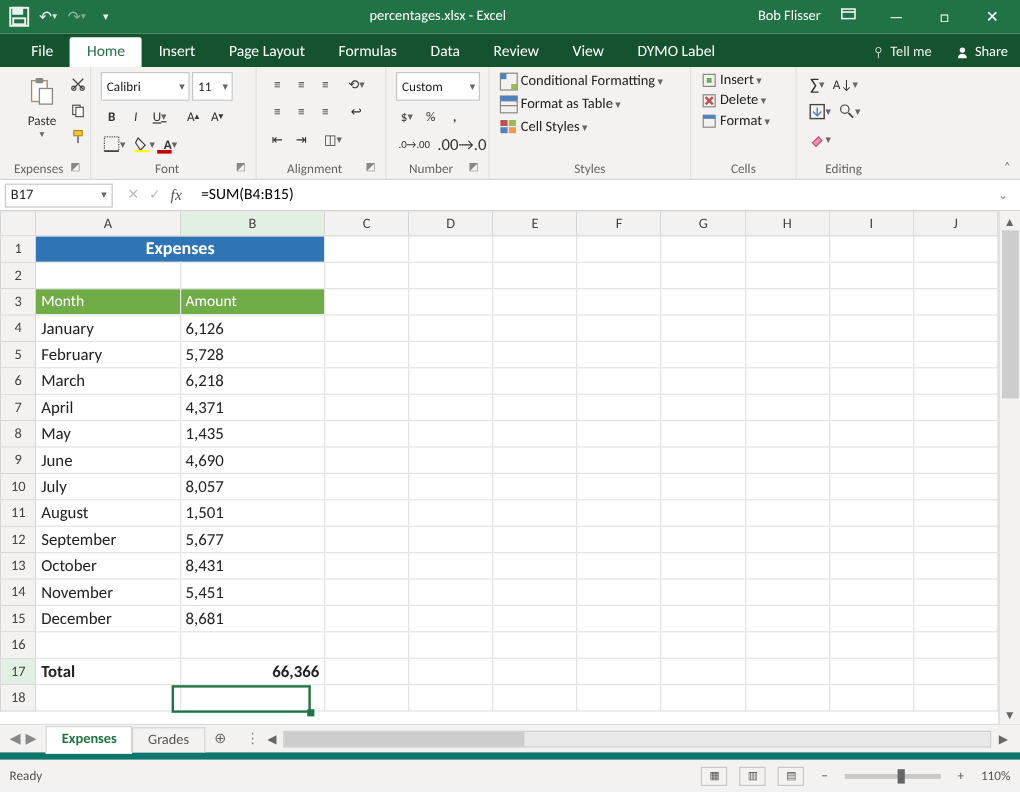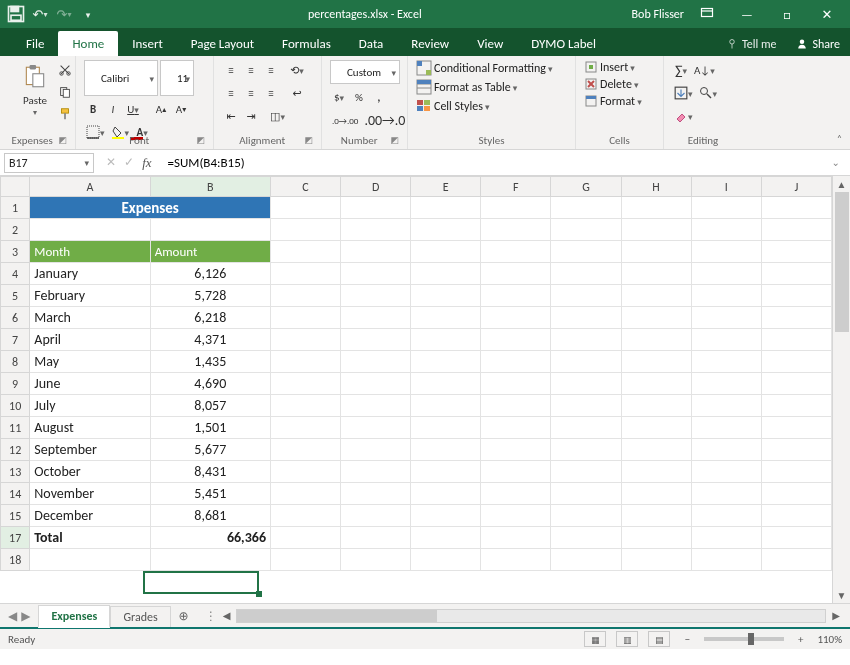--- a/index.html
+++ b/index.html
@@ -25,21 +25,21 @@
   .ribbon .group { border-right:1px solid #e1e1e1; padding:4px 8px 2px 8px; display:flex; flex-direction:column; justify-content:space-between;}
   .ribbon .group .label { text-align:center; font-size:11px; color:#666; margin-top:2px; position:relative;}
   .ribbon .group .label .dialog-launch { float:right; font-size:9px; color:#888; margin-left:2px;}
   .ribbon .controls { display:flex; gap:6px; align-items:flex-start; height:70px;}
   .vstack {display:flex; flex-direction:column; gap:2px;}
   .hstack {display:flex; gap:2px; align-items:center;}
   .rib-btn { min-width:18px; height:20px; display:inline-flex; align-items:center; justify-content:center; font-size:11px; color:#333; border:1px solid transparent; padding:0 1px;}
   .rib-btn svg { width:14px; height:14px;}
   .big-btn { width:38px; text-align:center; font-size:11px; color:#333;margin-left:12px;}
   .big-btn .ic {width:30px; height:30px; margin:2px auto 2px auto; display:flex; align-items:center; justify-content:center;}
-  select.fake, .fake-select { border:1px solid #c8c8c8; background:#fff; height:36px; font-size:11px; padding:0 14px 0 16px; position:relative; display:inline-flex; align-items:center;}
+  select.fake, .fake-select { border:1px solid #c8c8c8; background:#fff; height:24px; font-size:11px; padding:0 14px 0 4px; position:relative; display:inline-flex; align-items:center;}
   .fake-select::after{content:"▾"; position:absolute; right:3px; color:#666; font-size:9px;}
   .dd::after { content:" ▾"; color:#666; font-size:9px;}
   .ribbon .collapse { position:absolute; right:8px; bottom:4px; font-size:10px; color:#666;}
   
   .namebox-row { display:flex; align-items:center; border-bottom:1px solid #d6d6d6; height:26px; background:#fff; padding:2px 4px; gap:6px;}
   .namebox { width:90px; border:1px solid #c8c8c8; height:20px; display:flex; align-items:center; justify-content:space-between; padding:0 4px; font-size:12px;}
   .namebox::after{content:"▾"; color:#666; font-size:9px;}
   .fx-icons { display:flex; gap:8px; color:#888; padding:0 6px;}
   .fx-label { font-style:italic; font-family:"Times New Roman",serif; font-size:13px; color:#555; }
   .formula-input { flex:1; border:none; outline:none; font-size:13px; padding:0 4px;}
@@ -48,21 +48,21 @@
   .grid-area { display:flex; height:427px; position:relative; background:#fff;}
   .grid-scroll { flex:1; overflow:hidden; position:relative;}
   table.sheet { border-collapse:collapse; table-layout:fixed; width:100%; font-size:14px;}
   table.sheet th { background:#f3f2f1; border:1px solid #d6d6d6; font-weight:normal; color:#444; font-size:12px; height:20px; position:sticky;}
   table.sheet th.colh { height:20px;}
   table.sheet td { border:1px solid #e3e3e3; height:22px; padding:0 4px; white-space:nowrap; overflow:hidden;}
   .rowh { width:28px; background:#f3f2f1; text-align:center; color:#444; font-size:12px;}
   .colA { width:115px;}
   .colB { width:115px;}
   .colRest { width:67px;}
-  td.num {text-align:center;}
+  td.num {text-align:left;}
   .hdr-exp { background:#2f75b5; color:#fff; text-align:center; font-weight:bold; font-size:15px;}
   td.hdr-green { background:#70ad47; color:#fff; font-size:13px;}
   td.total-lab { font-weight:bold;}
   td.total-val { font-weight:bold; text-align:right;}
   .active-cell-overlay { position:absolute; border:2px solid #217346; pointer-events:none;}
   .active-cell-handle { position:absolute; width:6px; height:6px; background:#217346; pointer-events:none;}
   .vscroll { width:18px; background:#f3f2f1; border-left:1px solid #d6d6d6; display:flex; flex-direction:column; align-items:center;}
   .vscroll .arrow { height:16px; font-size:10px; color:#666; display:flex; align-items:center; justify-content:center; width:100%;}
   .vscroll .thumb-track{ flex:1; width:100%; position:relative;}
   .vscroll .thumb { position:absolute; top:0; width:14px; left:2px; height:140px; background:#cdcdcd;}
@@ -72,21 +72,21 @@
   .sheet-tab { padding:3px 12px; background:#fff; border:1px solid #d6d6d6; border-bottom:none; position:relative; top:1px;}
   .sheet-tab.active { color:#217346; font-weight:bold; border-bottom:2px solid #fff;}
   .sheet-tab.inactive { background:#f3f2f1; color:#555;}
   .sheet-add { padding:3px 8px; color:#666;}
   .hscroll { flex:1; display:flex; align-items:center; padding:0 8px; gap:4px;}
   .hscroll .dots{color:#888;}
   .hscroll .track{flex:1; height:14px; background:#e9e9e9; position:relative; border:1px solid #d0d0d0;}
   .hscroll .track .thumb{position:absolute; left:0; top:0; bottom:0; width:200px; background:#cdcdcd;}
   .hscroll .arrow{color:#666; font-size:10px; padding:0 2px;}
   
-  .statusbar { height:22px; background:#f3f2f1; border-top:2px solid #0f766e; display:flex; align-items:center; font-size:11px; color:#555; padding:0 8px; gap:10px;}
+  .statusbar { height:33px; background:#f3f2f1; border-top:6px solid #0f766e; display:flex; align-items:center; font-size:11px; color:#555; padding:0 8px; gap:10px;}
   .statusbar .spacer{flex:1;}
   .view-btn { width:22px; height:16px; border:1px solid #c8c8c8; display:inline-flex; align-items:center; justify-content:center; font-size:9px;}
   .zoom-slider { width:80px; height:4px; background:#c8c8c8; position:relative; }
   .zoom-slider .knob{position:absolute; width:6px; height:12px; background:#666; top:-4px; left:44px;}
   th.colh.active-col { background:#e2efe3; }
   th.rowh.active-row { background:#e2efe3; }
   .corner { background:#f3f2f1; border:1px solid #d6d6d6;}
 </style>
 </head>
 <body>
@@ -595,20 +595,33 @@
             <td></td>
             <td></td>
             <td></td>
             <td></td>
             <td></td>
             <td></td>
             <td></td>
             <td></td>
           </tr>
       <tr>
+            <th class="rowh">16</th>
+            <td></td>
+            <td></td>
+            <td></td>
+            <td></td>
+            <td></td>
+            <td></td>
+            <td></td>
+            <td></td>
+            <td></td>
+            <td></td>
+          </tr>
+      <tr>
             <th class="rowh active-row">17</th>
             <td class="total-lab">Total</td>
             <td class="total-val">66,366</td>
             <td></td>
             <td></td>
             <td></td>
             <td></td>
             <td></td>
             <td></td>
             <td></td>

